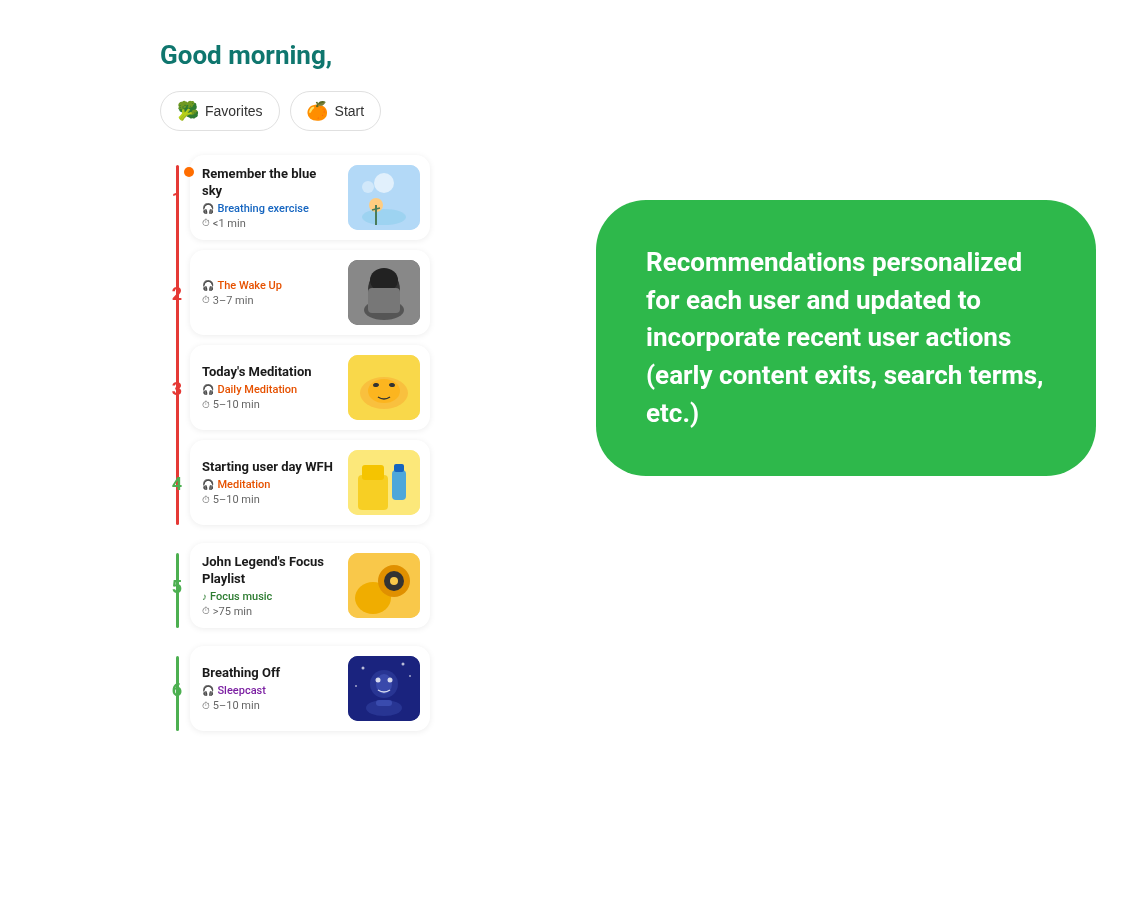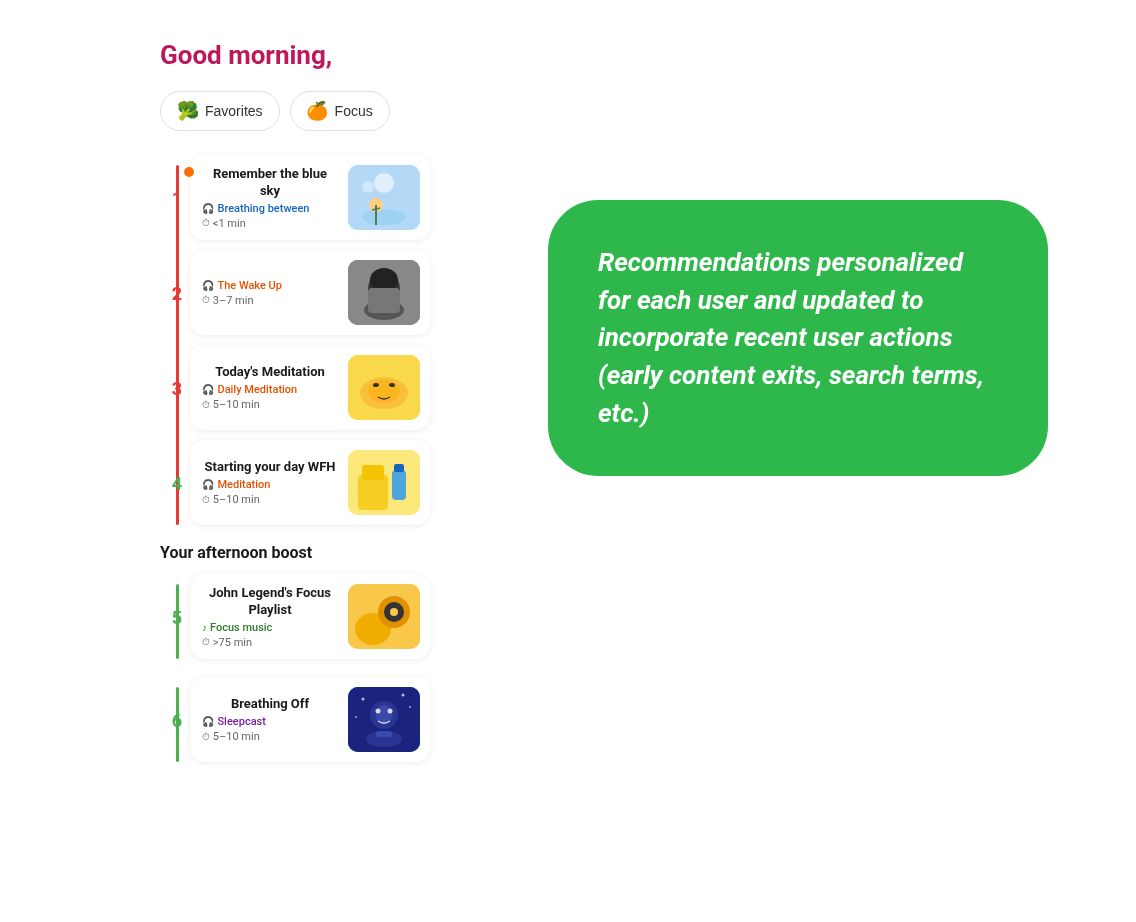--- a/index.html
+++ b/index.html
@@ -16,21 +16,21 @@
 
     .left-panel {
       width: 460px;
       padding: 40px 30px 40px 160px;
       flex-shrink: 0;
     }
 
     .greeting {
       font-size: 26px;
       font-weight: 700;
-      color: #be185d;
+      color: #0f766e;
       line-height: 1.2;
       margin-bottom: 20px;
     }
 
     .tabs-row {
       display: flex;
       gap: 10px;
       margin-bottom: 24px;
     }
 
@@ -111,21 +111,20 @@
       text-align: right;
     }
 
     .item-number.green {
       color: #4caf50;
     }
 
     .card-text {
       flex: 1;
       min-width: 0;
-      text-align: center;
     }
 
     .card-title {
       font-size: 13px;
       font-weight: 700;
       color: #1a1a1a;
       line-height: 1.3;
       margin-bottom: 2px;
     }
 
@@ -185,24 +184,23 @@
       position: absolute;
       left: -6px;
       top: 12px;
     }
 
     
     .right-panel {
       flex: 1;
       display: flex;
       align-items: center;
-      justify-content: center;
+      justify-content: flex-end;
       padding: 40px;
       padding-top: 200px;
-      font-style: italic;
     }
 
     .green-bubble {
       background: #2eb84b;
       border-radius: 50px;
       padding: 44px 50px;
       max-width: 500px;
       width: 100%;
     }
 
@@ -221,36 +219,36 @@
     <span>Good morning,</span><br>
   </div>
 
   <div class="tabs-row">
     <button class="tab-btn">
       <span class="tab-icon" style="background:transparent;font-size:18px;">🥦</span>
       <span>Favorites</span>
     </button>
     <button class="tab-btn">
       <span class="tab-icon" style="background:transparent;font-size:18px;">🍊</span>
-      <span>Focus</span>
+      <span>Start</span>
     </button>
   </div>
 
   <div class="content-list" style="position:relative;margin-bottom:18px;">
 
     <div class="line-red" style="top:10px;height:calc(100% - 10px);"></div>
 
     <div class="content-card" style="position:relative;">
       <div class="orange-dot"></div>
       <span class="item-number">1</span>
       <div class="card-text">
         <div class="card-title">Remember the blue sky</div>
         <div class="card-tag">
           <span style="font-size:10px;">🎧</span>
-          <span>Breathing between</span>
+          <span>Breathing exercise</span>
         </div>
         <div class="card-time">
           <span style="font-size:10px;">⏱</span>
           <span>&lt;1 min</span>
         </div>
       </div>
       <div class="card-thumb thumb-blue">
         <svg viewBox="0 0 72 65" class="thumb-svg">
           <rect width="72" height="65" fill="#b3d9f7"></rect>
           <circle cx="36" cy="18" r="10" fill="#fff" opacity="0.6"></circle>
@@ -307,21 +305,21 @@
           <ellipse cx="28" cy="30" rx="3" ry="2" fill="#333" transform="rotate(-10 28 30)"></ellipse>
           <ellipse cx="44" cy="30" rx="3" ry="2" fill="#333" transform="rotate(10 44 30)"></ellipse>
           <path d="M30 42 Q36 46 42 42" stroke="#333" stroke-width="1.5" fill="none"></path>
         </svg>
       </div>
     </div>
 
     <div class="content-card" style="position:relative;">
       <span class="item-number green">4</span>
       <div class="card-text">
-        <div class="card-title">Starting your day WFH</div>
+        <div class="card-title">Starting user day WFH</div>
         <div class="card-tag orange">
           <span style="font-size:10px;">🎧</span>
           <span>Meditation</span>
         </div>
         <div class="card-time">
           <span style="font-size:10px;">⏱</span>
           <span>5–10 min</span>
         </div>
       </div>
       <div class="card-thumb thumb-lightyellow">
@@ -329,21 +327,20 @@
           <rect width="72" height="65" fill="#fce87a"></rect>
           <rect x="10" y="25" width="30" height="35" rx="4" fill="#f5c400" opacity="0.7"></rect>
           <rect x="14" y="15" width="22" height="15" rx="3" fill="#f5c400"></rect>
           <rect x="44" y="20" width="14" height="30" rx="4" fill="#2196f3" opacity="0.8"></rect>
           <rect x="46" y="14" width="10" height="8" rx="2" fill="#1565c0"></rect>
         </svg>
       </div>
     </div>
   </div>
 
-  <div class="section-title">Your afternoon boost</div>
   <div class="content-list" style="position:relative;margin-bottom:18px;">
     <div class="line-green" style="top:10px;height:calc(100% - 10px);"></div>
 
     <div class="content-card" style="position:relative;">
       <span class="item-number green">5</span>
       <div class="card-text">
         <div class="card-title">John Legend's Focus Playlist</div>
         <div class="card-tag green2">
           <span style="font-size:10px;">♪</span>
           <span>Focus music</span>

